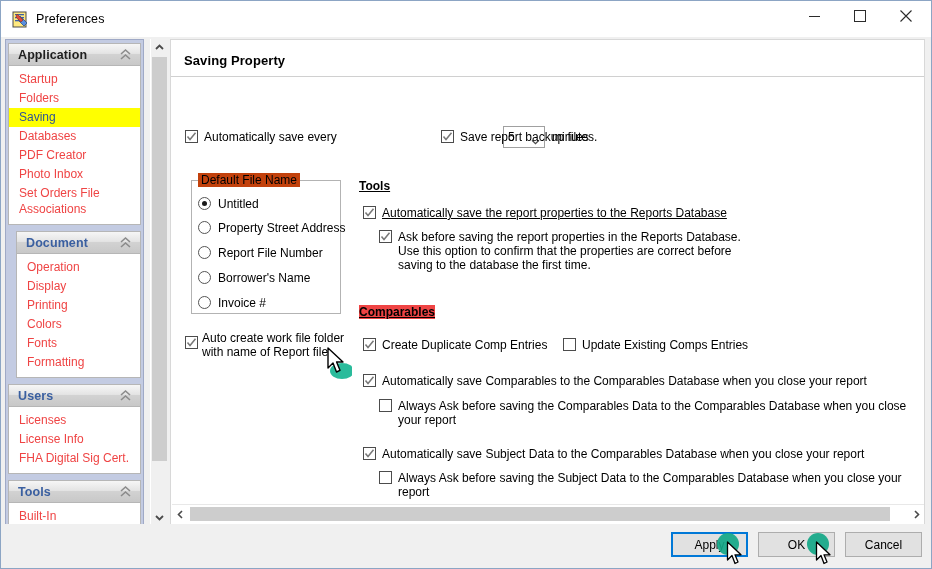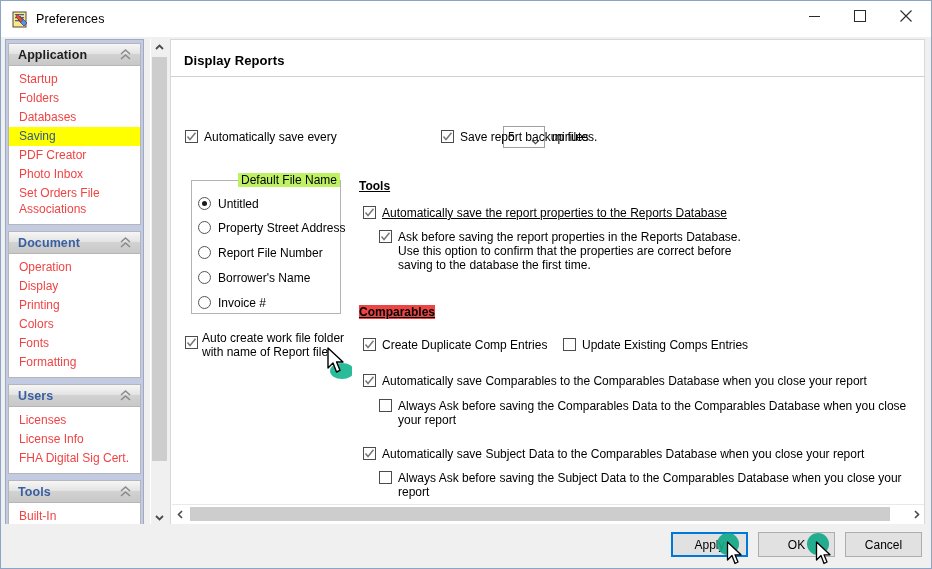--- a/index.html
+++ b/index.html
@@ -227,25 +227,24 @@
   .groupbox {
     position: absolute;
     left: 20px; top: 140px;
     width: 150px; height: 134px;
     border: 1px solid #b3b3b3;
     box-sizing: border-box;
   }
   .group-label {
     position: absolute;
     left: 27px; top: 133px;
-    background: #bef264;
+    background: #c2410c;
     padding: 0 3px;
     font-size: 12px;
     color: #000000;
-    margin-left: 40px;
   }
 
   
   .sec-head {
     position: absolute;
     font-size: 12px;
     font-weight: bold;
     text-decoration: underline;
     color: #000000;
   }
@@ -360,30 +359,30 @@
           <span class="chev">
             <svg width="13" height="14" viewBox="0 0 13 14">
               <path d="M2 6 L6.5 2 L11 6" fill="none" stroke="#8b8b8b" stroke-width="1.6"></path>
               <path d="M2 11 L6.5 7 L11 11" fill="none" stroke="#8b8b8b" stroke-width="1.6"></path>
             </svg>
           </span>
         </div>
         <div class="nav-list">
           <div class="nav-item">Startup</div>
           <div class="nav-item">Folders</div>
+          <div class="nav-item selected">Saving</div>
           <div class="nav-item">Databases</div>
-          <div class="nav-item selected">Saving</div>
           <div class="nav-item">PDF Creator</div>
           <div class="nav-item">Photo Inbox</div>
           <div class="nav-item">Set Orders File
 Associations</div>
         </div>
       </div>
 
-      <div class="nav-section" style="margin-top:6px;">
+      <div class="nav-section" style="margin-top:6px;margin-left:8px;">
         <div class="nav-header blue">
           <span class="nav-header-label">Document</span>
           <span class="chev">
             <svg width="13" height="14" viewBox="0 0 13 14">
               <path d="M2 6 L6.5 2 L11 6" fill="none" stroke="#8b8b8b" stroke-width="1.6"></path>
               <path d="M2 11 L6.5 7 L11 11" fill="none" stroke="#8b8b8b" stroke-width="1.6"></path>
             </svg>
           </span>
         </div>
         <div class="nav-list">
@@ -438,21 +437,21 @@
       <div class="thumb"></div>
       <div class="arrow down">
         <svg width="9" height="7" viewBox="0 0 9 7">
           <path d="M1 2 L4.5 5.5 L8 2" fill="none" stroke="#4a4a4a" stroke-width="1.8"></path>
         </svg>
       </div>
     </div>
 
     <div class="content">
 
-      <div class="page-title">Display Reports</div>
+      <div class="page-title">Saving Property</div>
       <div class="title-rule"></div>
 
       <div class="cb" style="left:14px; top:90px;">
         <svg width="11" height="11" viewBox="0 0 11 11">
           <path d="M1.5 5.5 L4 8.5 L9.5 1.8" fill="none" stroke="#787878" stroke-width="1.5"></path>
         </svg>
       </div>
       <div class="lbl" style="left:33px; top:90px;">Automatically save every</div>
 
       <div class="combo">

